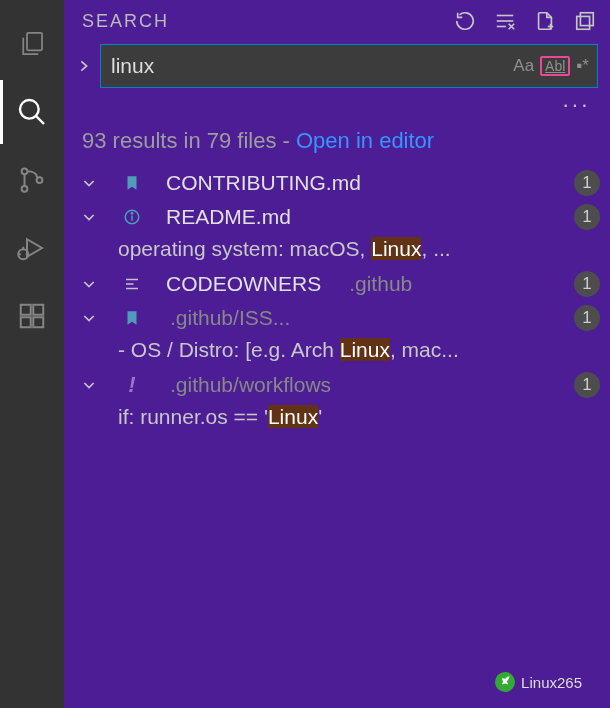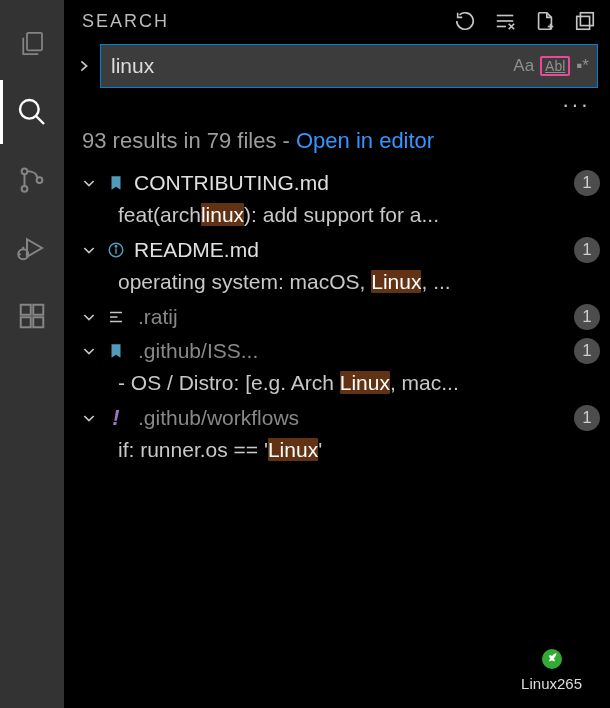--- a/index.html
+++ b/index.html
@@ -33,21 +33,21 @@
   .activity-item.active { color: #fff; }
   .activity-item.active::before {
     content: "";
     position: absolute;
     left: 0; top: 0; bottom: 0;
     width: 3px;
     background: #fff;
   }
   .panel {
     flex: 1;
-    background: #000000;
+    background: #4c1d95;
     display: flex;
     flex-direction: column;
     min-width: 0;
   }
   .panel-header {
     display: flex;
     align-items: center;
     justify-content: space-between;
     padding: 10px 14px 8px 18px;
     color: #bbb;
@@ -98,21 +98,21 @@
   .results {
     flex:1;
     overflow:hidden;
     font-size: 21px;
     padding-left: 6px;
   }
   .file-row {
     display:flex;
     align-items:center;
     padding: 4px 10px 4px 10px;
-    gap: 8px;
+    gap: 24px;
     cursor:pointer;
     white-space: nowrap;
   }
   .file-caret { color:#c5c5c5; width:18px; display:flex; justify-content:center; flex-shrink:0; }
   .file-icon { width:20px; display:flex; justify-content:center; flex-shrink:0; }
   .file-name { color:#e0e0e0; }
   .file-path { color:#888; overflow:hidden; text-overflow:ellipsis; flex:1; min-width:0; margin-left:4px; }
   .count-badge {
     background:#4d4d4d;
     color:#ccc;
@@ -139,21 +139,20 @@
   .hl { background:#613214; color:#fff; border-radius:1px; }
   .watermark {
     position:absolute;
     right: 28px;
     bottom: 16px;
     display:flex;
     align-items:center;
     gap:6px;
     font-size: 15px;
     color:#ddd;
-    flex-direction:column;
   }
   .wm-dot {
     width:20px;height:20px;border-radius:50%;
     background:#3a3;
     display:flex;align-items:center;justify-content:center;
     font-size:12px;color:#fff;
   }
 </style>
 </head>
 <body>
@@ -266,23 +265,20 @@
         </span>
         <span class="file-icon">
           <svg width="18" height="18" viewBox="0 0 24 24" fill="#519aba">
             <path d="M6 3h12v18l-6-4-6 4z"></path>
           </svg>
         </span>
         <span class="file-name">CONTRIBUTING.md</span>
         <span class="file-path"></span>
         <span class="count-badge">1</span>
       </div>
-      <div class="match-row">
-        <span class="match-text">feat(arch<span class="hl">linux</span>): add support for a...</span>
-      </div>
       <div class="file-row">
         <span class="file-caret">
           <svg width="16" height="16" viewBox="0 0 24 24" fill="none" stroke="currentColor" stroke-width="2.5">
             <polyline points="5 9 12 16 19 9"></polyline>
           </svg>
         </span>
         <span class="file-icon">
           <svg width="18" height="18" viewBox="0 0 24 24" fill="none" stroke="#519aba" stroke-width="2">
             <circle cx="12" cy="12" r="9"></circle>
             <line x1="12" y1="10" x2="12" y2="17"></line>
@@ -302,21 +298,22 @@
             <polyline points="5 9 12 16 19 9"></polyline>
           </svg>
         </span>
         <span class="file-icon">
           <svg width="18" height="18" viewBox="0 0 24 24" fill="none" stroke="#c5c5c5" stroke-width="2">
             <line x1="4" y1="6" x2="20" y2="6"></line>
             <line x1="4" y1="12" x2="14" y2="12"></line>
             <line x1="4" y1="18" x2="20" y2="18"></line>
           </svg>
         </span>
-        <span class="file-path">.ratij</span>
+        <span class="file-name">CODEOWNERS</span>
+        <span class="file-path">.github</span>
         <span class="count-badge">1</span>
       </div>
       <div class="file-row">
         <span class="file-caret">
           <svg width="16" height="16" viewBox="0 0 24 24" fill="none" stroke="currentColor" stroke-width="2.5">
             <polyline points="5 9 12 16 19 9"></polyline>
           </svg>
         </span>
         <span class="file-icon">
           <svg width="18" height="18" viewBox="0 0 24 24" fill="#519aba">

